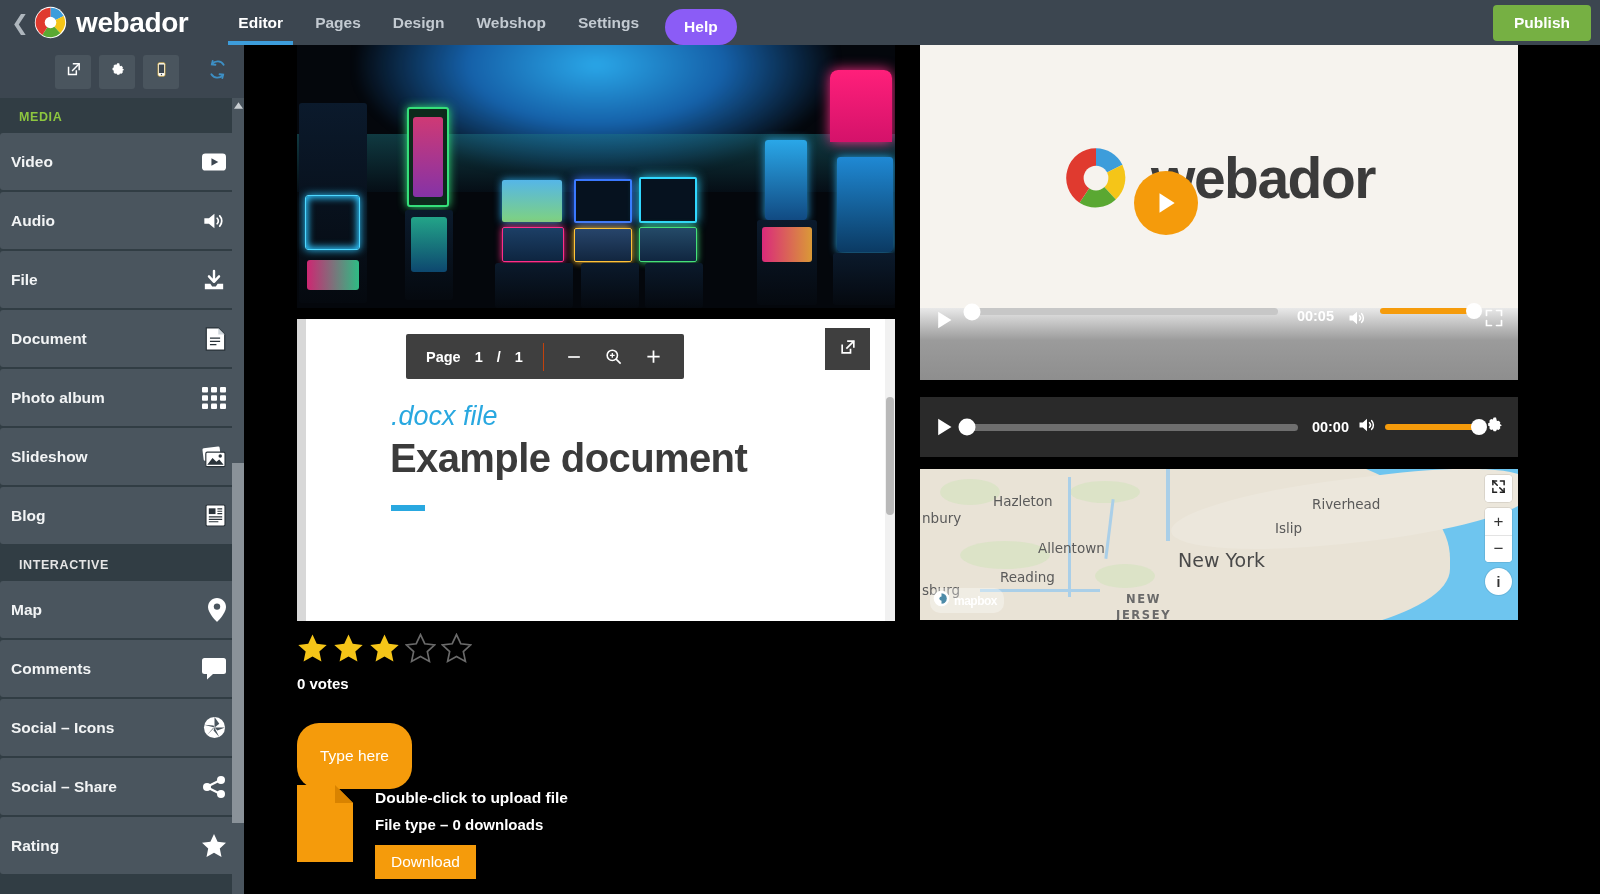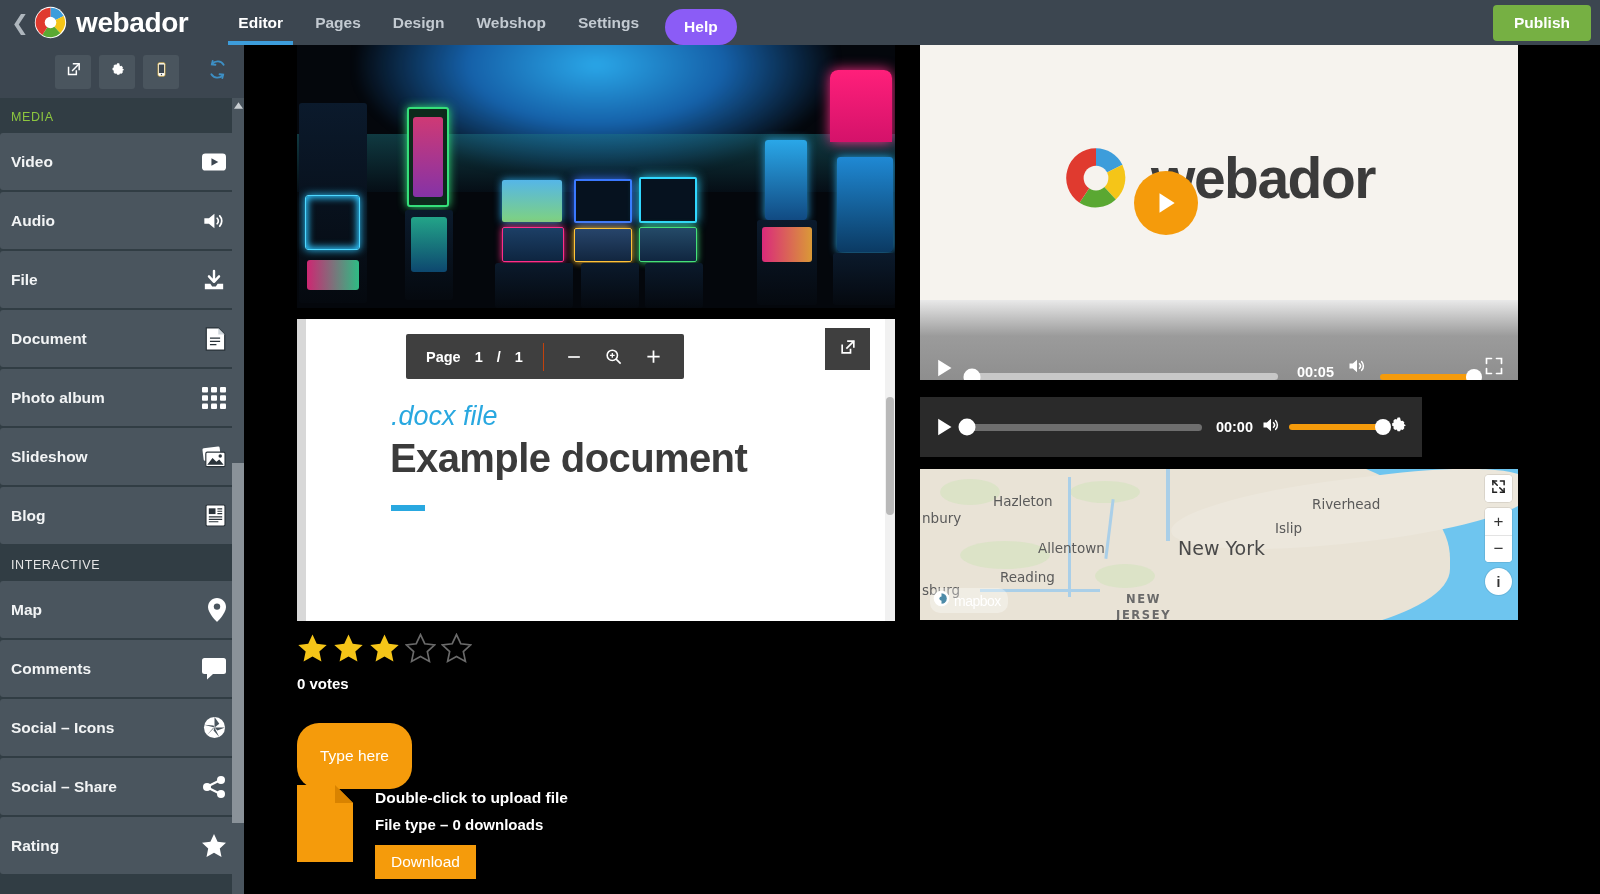--- a/index.html
+++ b/index.html
@@ -54,22 +54,23 @@
     padding-left: 55px; gap: 8px;
   }
   .tool-btn {
     width: 36px; height: 34px; background: #4a555e; border-radius: 3px;
     display: flex; align-items: center; justify-content: center; cursor: pointer;
   }
   #sync-btn { margin-left: 20px; cursor: pointer; display:flex; align-items:center; }
 
   #panel-scroll { position: relative; height: 796px; }
   .section-head {
-    font-size: 12.5px; font-weight: normal; letter-spacing: 0.6px;
+    font-size: 12.5px; font-weight: bold; letter-spacing: 0.6px;
     padding: 12px 0 9px 11px;
+    margin-left: 8px;
   }
   .section-head.media { color: #8dc63f; }
   .section-head.interactive { color: #e5e5e5; }
   .panel-item {
     height: 57px; background: #4a555e; margin-bottom: 2px;
     display: flex; align-items: center; justify-content: space-between;
     padding: 0 18px 0 11px; border-radius: 3px; cursor: pointer;
   }
   .panel-item-label { color: #f2f4f5; font-size: 15.5px; font-weight: bold; }
   .panel-item-icon { color: #fff; display: flex; align-items: center; }
@@ -191,38 +192,38 @@
   #video-logo { width: 66px; height: 66px; position: relative; }
   #video-word {
     font-size: 57px; font-weight: bold; color: #3b3b3b; letter-spacing: -1.5px; position: relative;
   }
   #play-overlay {
     position: absolute; left: 214px; top: 126px; width: 64px; height: 64px;
     border-radius: 50%; background: #f59b0b; display: flex; align-items: center; justify-content: center;
     cursor: pointer; z-index: 3;
   }
   #video-bar {
-    position: absolute; left: 0; right: 0; bottom: 0; height: 80px;
+    position: absolute; left: 0; right: 0; bottom: 0; height: 72px;
     background: linear-gradient(180deg, #e9e9e9 0%, #9b9b9b 45%, #8e8e8e 100%);
-    display: flex; align-items: flex-end; padding: 0 14px; gap: 12px;
+    display: flex; align-items: flex-start; padding: 0 14px; gap: 12px;
   }
   .ctrl-play { width: 22px; height: 24px; cursor: pointer; display:flex; align-items:center; }
   .track { position: relative; height: 7px; background: #c7c7c7; border-radius: 4px; flex: 1; cursor: pointer; }
   .track.dark { background: #6e6e6e; }
   .knob {
     position: absolute; left: 0; top: 50%; transform: translate(-50%,-50%);
     width: 17px; height: 17px; border-radius: 50%; background: #fff;
   }
   .time { color: #fff; font-size: 14.5px; font-weight: bold; min-width: 44px; text-align: right; }
   .vol-track { width: 92px; height: 6px; background: #f59b0b; border-radius: 3px; position: relative; cursor: pointer; }
   .vol-knob { position: absolute; right: -2px; top: 50%; transform: translate(50%,-50%); width: 16px; height: 16px; border-radius: 50%; background: #fff; }
 
   
   #audio-block {
-    position: absolute; left: 676px; top: 352px; width: 502px; height: 60px;
+    position: absolute; left: 676px; top: 352px; width: 598px; height: 60px;
     background: #2a2a2a; display: flex; align-items: center; padding: 0 14px; gap: 7px;
   }
 
   
   #map-block {
     position: absolute; left: 676px; top: 424px; width: 598px; height: 151px;
     overflow: hidden; background: #6ec5ef;
   }
   .land {
     position: absolute; left: -70px; top: -26px; width: 600px; height: 210px;
@@ -239,21 +240,21 @@
     font-family: "DejaVu Sans", sans-serif; white-space: nowrap;
   }
   .map-label.big { font-size: 19px; color: #494949; }
   .map-label.state {
     font-size: 11.5px; font-weight: bold; letter-spacing: 1.6px; color: #6a6a6a; text-align: center; line-height: 16px;
   }
   #mapbox-logo {
     position: absolute; left: 10px; bottom: 7px; display: flex; align-items: center; gap: 4px;
     background: rgba(255,255,255,.35); padding: 2px 7px 2px 3px; border-radius: 10px;
   }
-  #mapbox-text { color: #fff; font-size: 14px; font-weight: normal; letter-spacing: -0.5px; }
+  #mapbox-text { color: #fff; font-size: 12px; font-weight: bold; letter-spacing: -0.5px; }
   #map-controls { position: absolute; right: 6px; top: 6px; display: flex; flex-direction: column; gap: 6px; }
   .map-ctrl-group { background: #fff; border-radius: 4px; overflow: hidden; box-shadow: 0 0 0 1px rgba(0,0,0,.08); }
   .map-ctrl {
     width: 27px; height: 27px; display: flex; align-items: center; justify-content: center;
     color: #333; font-size: 17px; cursor: pointer; background: #fff;
   }
   .map-ctrl + .map-ctrl { border-top: 1px solid #e3e3e3; }
   #map-info {
     width: 27px; height: 27px; border-radius: 50%; background: #fff;
     display: flex; align-items: center; justify-content: center; cursor: pointer;
@@ -690,21 +691,21 @@
       <div class="river" style="left:188px;top:30px;width:3px;height:60px;transform:rotate(7deg);"></div>
 
       <div id="map-labels">
           <div class="map-label" style="left: 73px; top: 24px;">Hazleton</div>
           <div class="map-label" style="left: 2px; top: 41px;">nbury</div>
           <div class="map-label" style="left: 118px; top: 71px;">Allentown</div>
           <div class="map-label" style="left: 80px; top: 100px;">Reading</div>
           <div class="map-label" style="left: 2px; top: 113px;">sburg</div>
           <div class="map-label" style="left: 392px; top: 27px;">Riverhead</div>
           <div class="map-label" style="left: 355px; top: 51px;">Islip</div>
-          <div class="map-label big" style="left: 258px; top: 68px;">New York</div>
+          <div class="map-label big" style="left: 258px; top: 80px;">New York</div>
         </div>
       <div class="map-label state" style="left:196px;top:122px;white-space:pre;">NEW
 JERSEY</div>
 
       <div id="mapbox-logo">
         <span>
           <svg width="17" height="17" viewBox="0 0 24 24">
             <circle cx="12" cy="12" r="11" fill="#fff"></circle>
             <path d="M12 4.5 A7.5 7.5 0 0112 19.5 Z" fill="#4d8ba8"></path>
             <circle cx="12" cy="12" r="3" fill="#4d8ba8"></circle>

